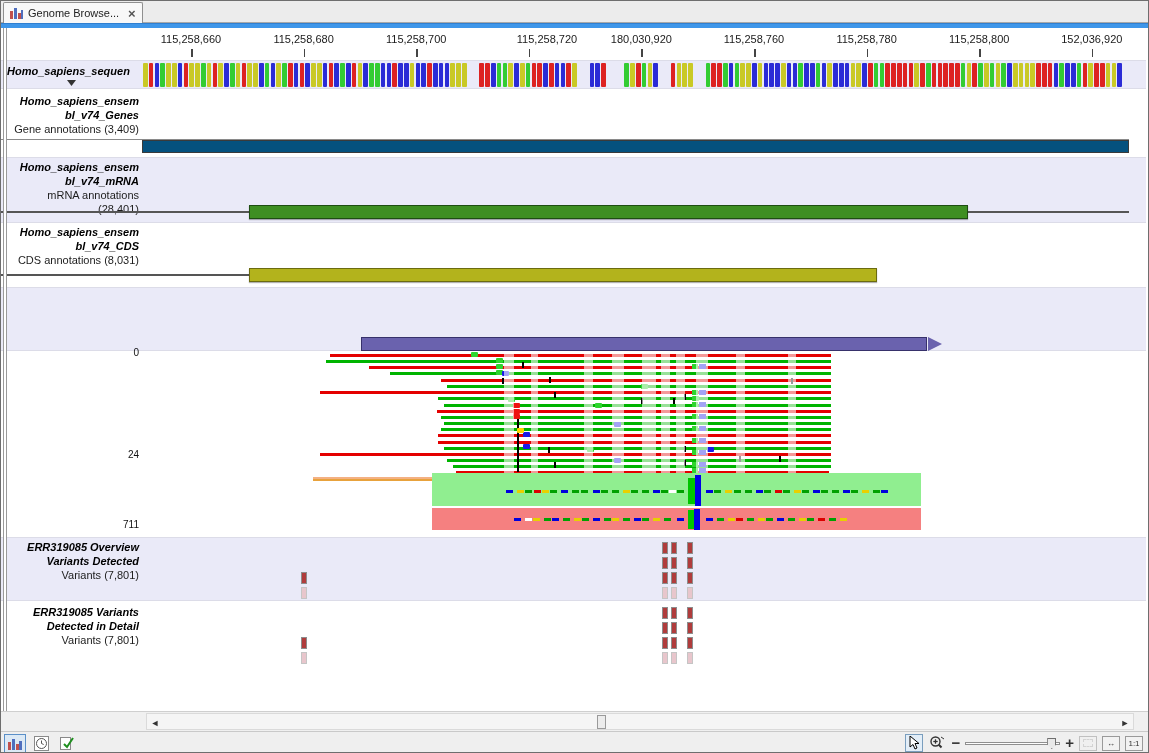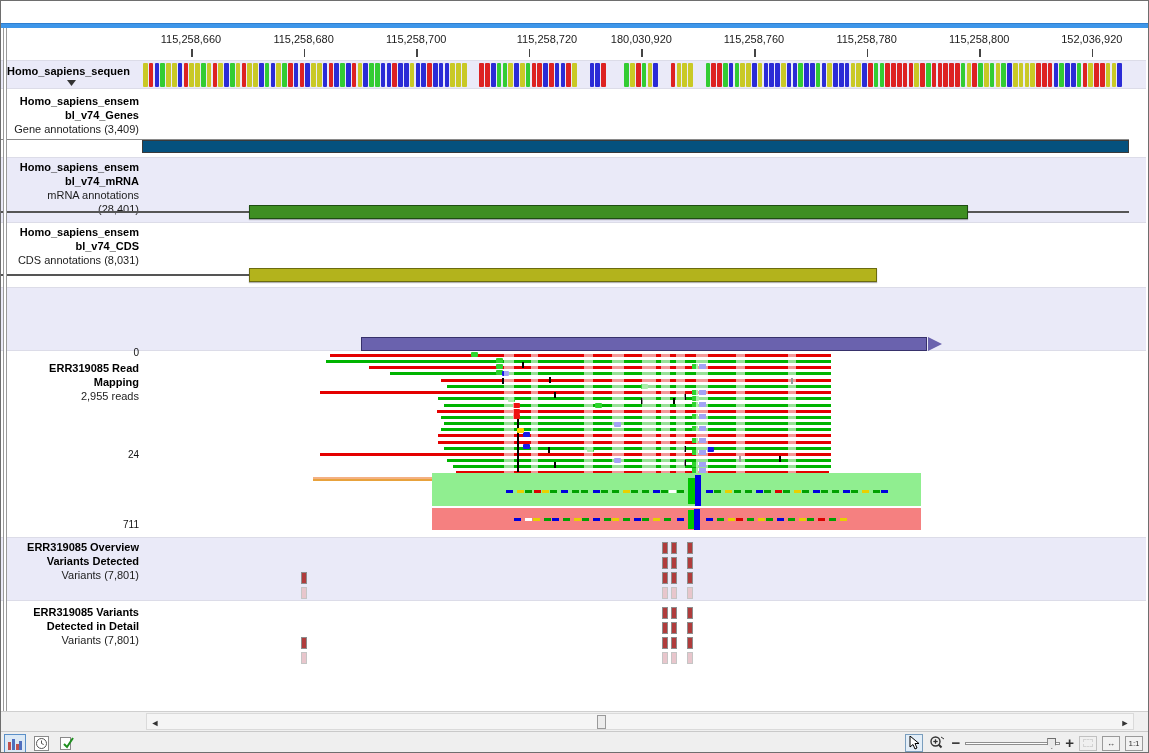--- a/index.html
+++ b/index.html
@@ -12,21 +12,21 @@
   #tab .close { color:#555; font-size:13px; font-weight:bold; cursor:default; margin-left:4px; }
   #bluebar { position:absolute; left:0; top:22px; width:100%; height:5px; background:#3e96e9; border-top:1px solid #2f7fd0; }
 
   
   #content { position:absolute; left:0; top:27px; width:1149px; height:683px; background:#fff; overflow:hidden; }
   .trackbg { position:absolute; left:0; width:1145px; border-bottom:1px solid #dcdce8; }
   .lav { background:#eaeaf8; }
   .leftedge { position:absolute; left:2px; top:0; width:4px; height:683px; border-left:1px solid #9a9a9a; border-right:1px solid #9a9a9a; background:#fff; }
 
   .tracklabel { position:absolute; left:8px; width:130px; text-align:right; font-size:11px; line-height:14px; color:#000; }
-  .tracklabel b { font-weight:bold; }
+  .tracklabel b { font-weight:bold;font-style:italic; }
   .tracklabel .sub { font-weight:normal; color:#1c1c1c; }
   .scalenum { position:absolute; width:130px; left:8px; text-align:right; font-size:10px; color:#111; }
 
   .base { position:absolute; top:35px; width:4.6px; height:24px; border-radius:1px; }
   .rlabel { position:absolute; top:5px; font-size:11px; color:#1a1a1a; transform:translateX(-50%); white-space:nowrap; }
   .rtick { position:absolute; top:21px; width:1.5px; height:8px; background:#444; }
   .wcol { position:absolute; background:rgba(255,255,255,0.6); }
   .vmark { position:absolute; width:6px; height:12px; border:1px solid #8d8d8d; }
 
   
@@ -49,20 +49,32 @@
   #zslider .thm { position:absolute; left:82px; top:2px; width:9px; height:11px; background:#e8e8e8; border:1px solid #6f6f6f; clip-path:polygon(0 0,100% 0,100% 60%,50% 100%,0 60%); }
   .minibtn { width:18px; height:15px; border:1px solid #9a9a9a; background:#f2f2f2; display:flex; align-items:center; justify-content:center; font-size:8px; color:#333; }
   .minibtn .dash { width:10px; height:8px; border:1px dashed #bdbdbd; }
   .minibtn.dim { opacity:.55; }
 </style>
 </head>
 <body>
 
 <div id="window">
 
+  <div id="tabbar">
+    <div id="tab">
+      <svg width="13" height="12">
+        <rect x="0" y="4" width="3" height="8" fill="#c0504d"></rect>
+          <rect x="4" y="1" width="3" height="11" fill="#4f6ebd"></rect>
+          <rect x="8" y="6" width="3" height="6" fill="#c0504d"></rect>
+          <rect x="11" y="3" width="2" height="9" fill="#4f6ebd"></rect>
+      </svg>
+      <span>Genome Browse...</span>
+      <span class="close">×</span>
+    </div>
+  </div>
   <div id="bluebar"></div>
 
   <div id="content">
 
     <div class="trackbg" style="top:0;height:33px;"></div>
     <div class="trackbg lav" style="top:33px;height:28px;"></div>
     <div class="trackbg" style="top:61px;height:69px;"></div>
     <div class="trackbg lav" style="top:130px;height:65px;"></div>
     <div class="trackbg" style="top:195px;height:65px;"></div>
     <div class="trackbg lav" style="top:260px;height:63px;"></div>
@@ -85,25 +97,20 @@
       <b>bl_v74_mRNA</b><br>
       <span class="sub">mRNA annotations</span><br>
       <span class="sub">(28,401)</span>
     </div>
     <div class="tracklabel" style="top:197px;">
       <b>Homo_sapiens_ensem</b><br>
       <b>bl_v74_CDS</b><br>
       <span class="sub">CDS annotations (8,031)</span>
     </div>
     <div class="scalenum" style="top:319px;">0</div>
-    <div class="tracklabel" style="top:333px;">
-      <b>ERR319085 Read</b><br>
-      <b>Mapping</b><br>
-      <span class="sub">2,955 reads</span>
-    </div>
     <div class="scalenum" style="top:421px;">24</div>
     <div class="scalenum" style="top:491px;">711</div>
     <div class="tracklabel" style="top:512px;">
       <b>ERR319085 Overview</b><br>
       <b>Variants Detected</b><br>
       <span class="sub">Variants (7,801)</span>
     </div>
     <div class="tracklabel" style="top:577px;">
       <b>ERR319085 Variants</b><br>
       <b>Detected in Detail</b><br>

